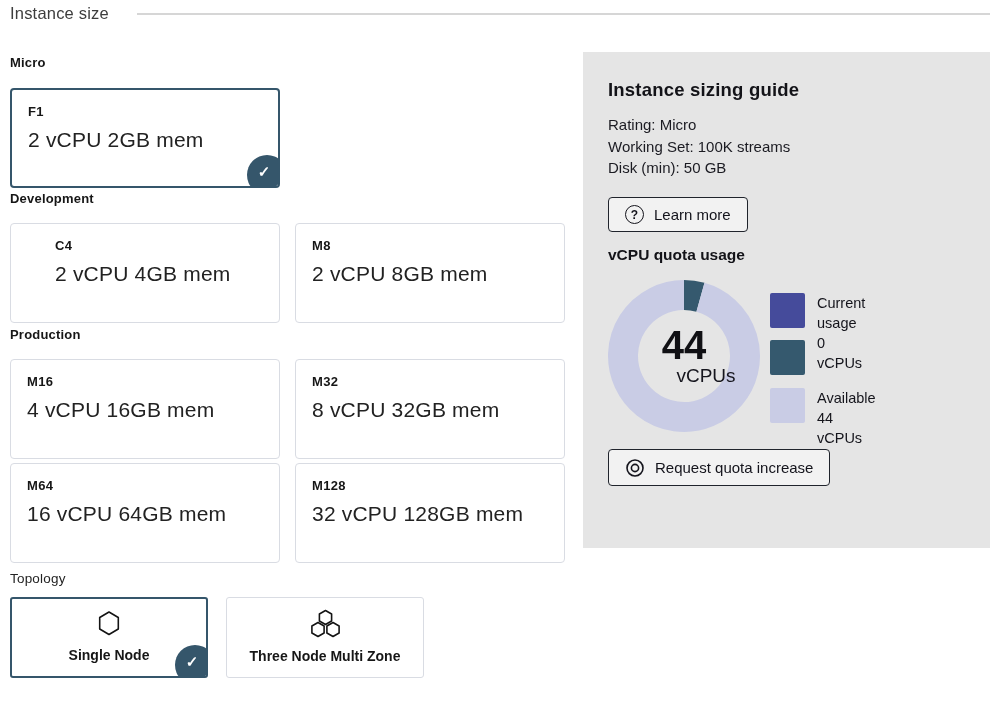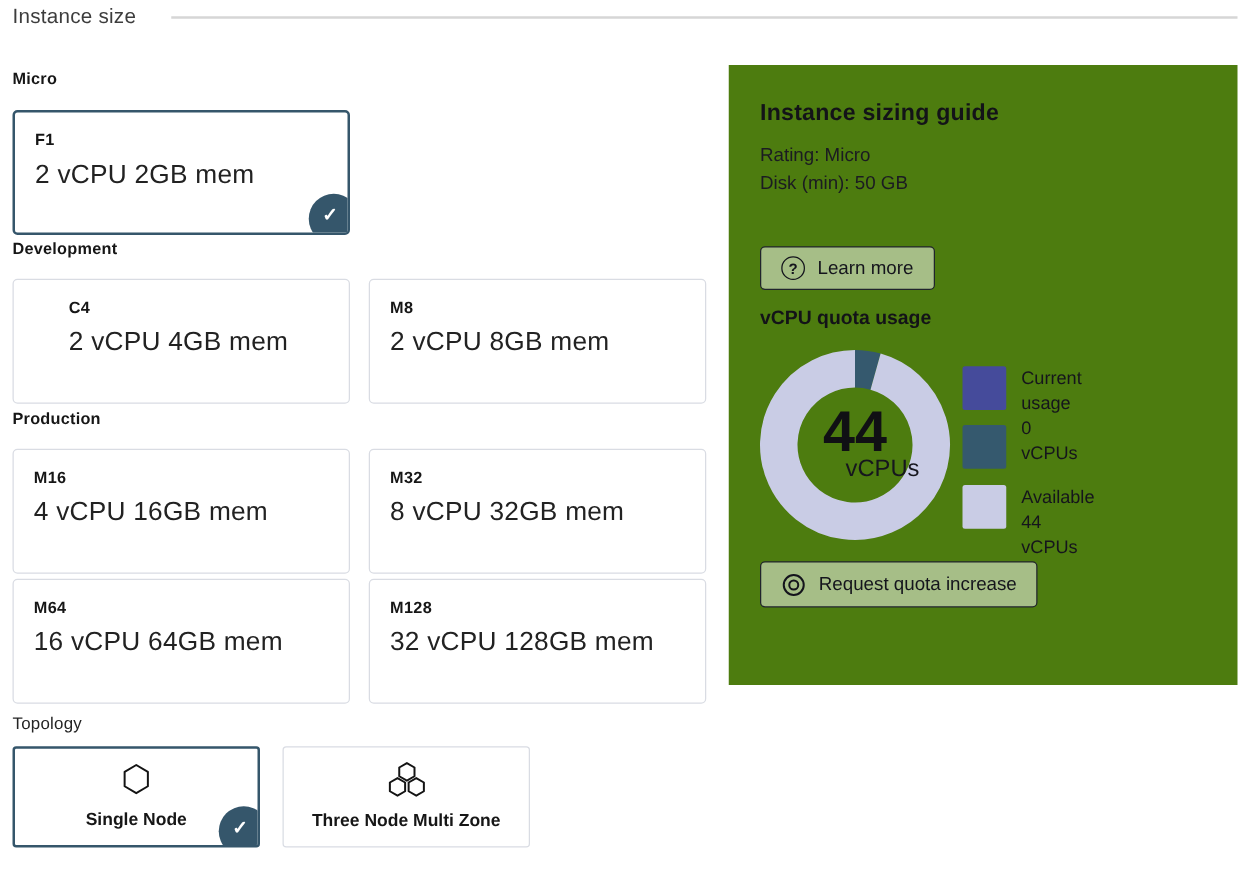--- a/index.html
+++ b/index.html
@@ -65,21 +65,21 @@
     display:flex; flex-direction:column; align-items:center;
     justify-content:space-between; padding:11px 10px 13px 10px;
   }
   .topo-card.selected { border:2px solid #35566b;justify-content:space-between; }
   .topo-label { font-size:14px; font-weight:700; color:#161616; }
   .topo-icon svg { display:block; }
 
   
   .guide-panel {
     position:absolute; left:583px; top:52px; width:407px; height:496px;
-    background:#4d7c0f;
+    background:#e5e5e5;
   }
   .guide-title {
     position:absolute; left:25px; top:27px;
     font-size:18.5px; font-weight:700; color:#131318; letter-spacing:.2px;
   }
   .guide-info { position:absolute; left:25px; top:62px; font-size:15px; color:#1b1b22; line-height:21.5px; }
 
   .panel-btn {
     position:absolute; height:35px;
     display:inline-flex; align-items:center; gap:10px;
@@ -105,21 +105,21 @@
     font-size:15.5px; font-weight:700; color:#131318;
   }
 
   .donut-wrap { position:absolute; left:24px; top:227px; width:154px; height:154px; }
   .donut-wrap svg { position:absolute; inset:0; }
   .donut-center {
     position:absolute; inset:0;
     display:flex; flex-direction:column; align-items:center; justify-content:center;
     pointer-events:none;
   }
-  .donut-value { font-size:46px; font-weight:700; color:#101014; line-height:40px; }
+  .donut-value { font-size:40px; font-weight:700; color:#101014; line-height:40px; }
   .donut-unit  { font-size:19px; font-weight:400; color:#16161e; line-height:22px;margin-left:44px; }
 
   .legend { position:absolute; left:187px; top:241px; }
   .legend-row { position:absolute; left:0; display:flex; gap:12px; }
   .legend-row.r0 { top:0; }
   .legend-row.r1 { top:47px; }
   .legend-row.r2 { top:95px; }
   .legend-swatch { width:35px; height:35px; border-radius:2px; flex:0 0 auto; }
   .legend-text { font-size:14.5px; color:#15151c; line-height:20px; padding-top:0px; }
 
@@ -193,20 +193,21 @@
       </svg>
     </span>
     <div class="topo-label">Three Node Multi Zone</div>
   </div>
 
   <div class="guide-panel">
     <div class="guide-title">Instance sizing guide</div>
 
     <div class="guide-info">
       <div>Rating: Micro</div>
+      <div>Working Set: 100K streams</div>
       <div>Disk (min): 50 GB</div>
     </div>
 
     <button class="panel-btn" id="learn-more-btn">
       <span class="q-icon">?</span>
       <span>Learn more</span>
     </button>
 
     <div class="quota-title">vCPU quota usage</div>
 

